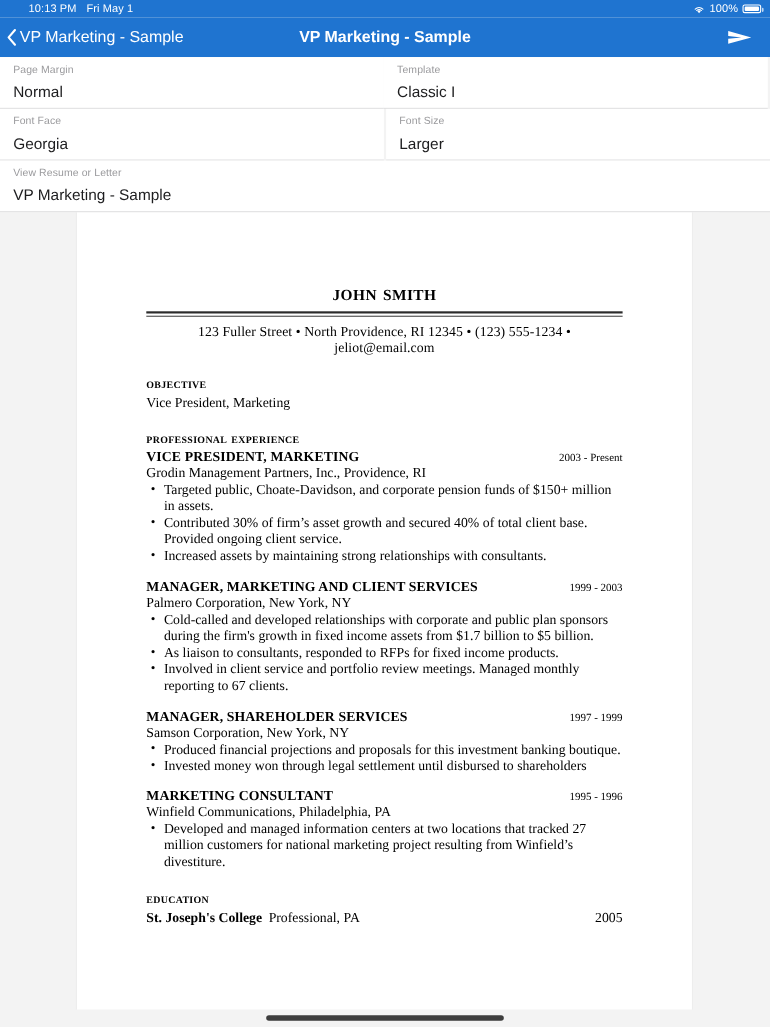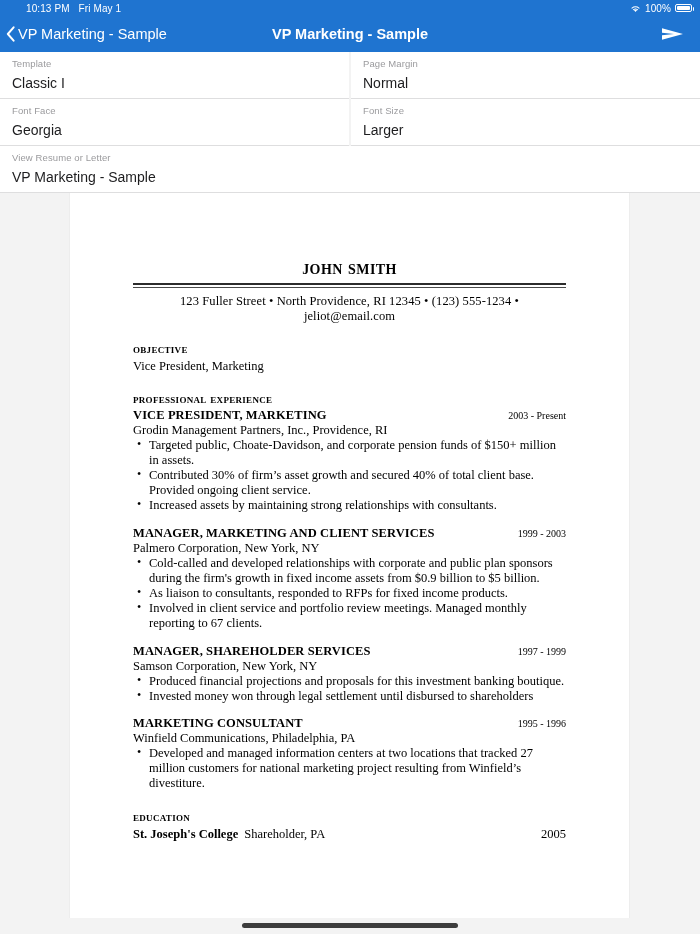--- a/index.html
+++ b/index.html
@@ -177,27 +177,27 @@
       <span>
         <svg class="send-ic" viewBox="0 0 26 18">
           <path d="M2 3.2 L23 9 L2 14.8 L2 10.2 L14 9 L2 7.8 Z" fill="#ffffff"></path>
         </svg>
       </span>
     </div>
   </div>
 
   <div class="settings">
     <div class="field-row">
+      <div class="field half">
+        <div class="field-label">Page Margin</div>
+        <div class="field-value">Normal</div>
+      </div>
       <div class="field half left">
         <div class="field-label">Template</div>
         <div class="field-value">Classic I</div>
-      </div>
-      <div class="field half">
-        <div class="field-label">Page Margin</div>
-        <div class="field-value">Normal</div>
       </div>
     </div>
     <div class="field-row">
       <div class="field half left">
         <div class="field-label">Font Face</div>
         <div class="field-value">Georgia</div>
       </div>
       <div class="field half">
         <div class="field-label">Font Size</div>
         <div class="field-value">Larger</div>
@@ -241,21 +241,21 @@
                 <li>Increased assets by maintaining strong relationships with consultants.</li>
               </ul>
             </div>
             <div class="job">
               <div class="job-head">
                 <div class="job-title">Manager, Marketing and Client Services</div>
                 <div class="job-dates">1999 - 2003</div>
               </div>
               <div class="job-org">Palmero Corporation, New York, NY</div>
               <ul class="bullets">
-                <li>Cold-called and developed relationships with corporate and public plan sponsors during the firm's growth in fixed income assets from $0.9 billion to $5 billion.</li>
+                <li>Cold-called and developed relationships with corporate and public plan sponsors during the firm's growth in fixed income assets from $1.7 billion to $5 billion.</li>
                 <li>As liaison to consultants, responded to RFPs for fixed income products.</li>
                 <li>Involved in client service and portfolio review meetings. Managed monthly reporting to 67 clients.</li>
               </ul>
             </div>
             <div class="job">
               <div class="job-head">
                 <div class="job-title">Manager, Shareholder Services</div>
                 <div class="job-dates">1997 - 1999</div>
               </div>
               <div class="job-org">Samson Corporation, New York, NY</div>
@@ -273,21 +273,21 @@
               <ul class="bullets">
                 <li>Developed and managed information centers at two locations that tracked 27 million customers for national marketing project resulting from Winfield’s divestiture.</li>
               </ul>
             </div>
           </div>
 
         <div class="sec-head">Education</div>
         <div id="edu-container">
             <div class="edu-row">
               <span class="edu-school">St. Joseph's College</span>
-              <span class="edu-loc">Shareholder, PA</span>
+              <span class="edu-loc">Professional, PA</span>
               <span class="edu-year">2005</span>
             </div>
           </div>
 
       </div>
     </div>
   </div>
 
   <div class="bottom-band"></div>
   <div class="home-indicator"></div>

